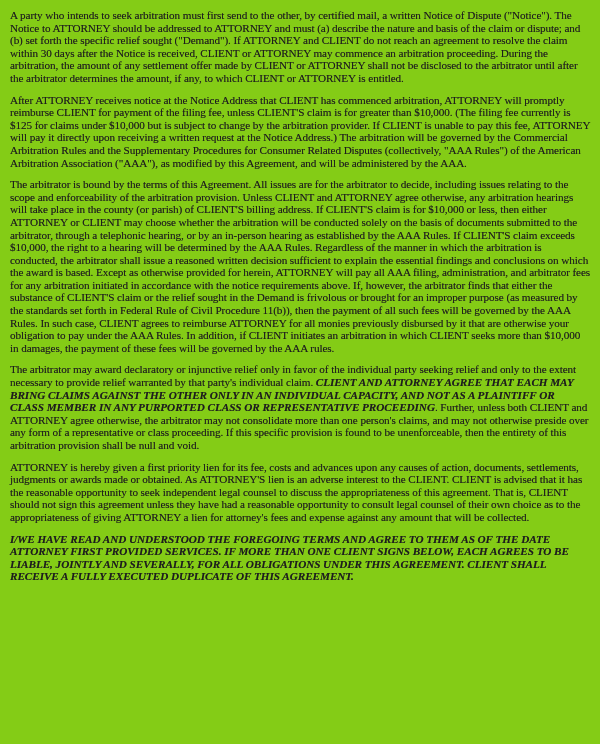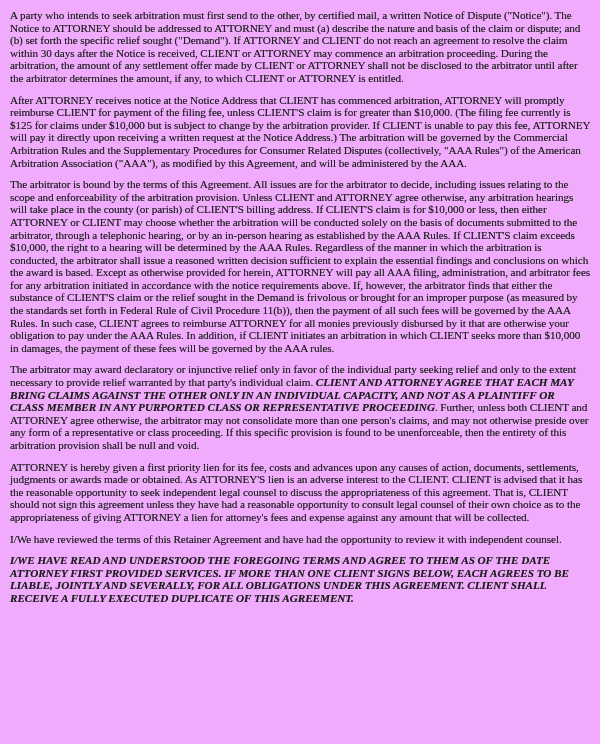--- a/index.html
+++ b/index.html
@@ -5,21 +5,21 @@
   html, body {
     margin: 0;
     padding: 0;
     background: #ffffff;
   }
   .page {
     position: relative;
     width: 600px;
     height: 744px;
     box-sizing: border-box;
-    background: #f0abfc;
+    background: #84cc16;
     padding: 9px 9px 0 10px;
     overflow: hidden;
     font-family: "Liberation Serif", "DejaVu Serif", serif;
     font-size: 11.2px;
     line-height: 12.6px;
     letter-spacing: -0.1px;
     color: #1d1d1d;
     
     text-shadow: 0 0 0.45px rgba(40,40,40,0.55);
   }
@@ -42,17 +42,16 @@
   <p class="para"><span>A party who intends to seek arbitration must first send to the other, by certified mail, a written Notice of Dispute ("Notice"). The Notice to ATTORNEY should be addressed to ATTORNEY and must (a) describe the nature and basis of the claim or dispute; and (b) set forth the specific relief sought ("Demand"). If ATTORNEY and CLIENT do not reach an agreement to resolve the claim within 30 days after the Notice is received, CLIENT or ATTORNEY may commence an arbitration proceeding. During the arbitration, the amount of any settlement offer made by CLIENT or ATTORNEY shall not be disclosed to the arbitrator until after the arbitrator determines the amount, if any, to which CLIENT or ATTORNEY is entitled.</span></p>
 
   <p class="para"><span>After ATTORNEY receives notice at the Notice Address that CLIENT has commenced arbitration, ATTORNEY will promptly reimburse CLIENT for payment of the filing fee, unless CLIENT'S claim is for greater than $10,000. (The filing fee currently is $125 for claims under $10,000 but is subject to change by the arbitration provider. If CLIENT is unable to pay this fee, ATTORNEY will pay it directly upon receiving a written request at the Notice Address.) The arbitration will be governed by the Commercial Arbitration Rules and the Supplementary Procedures for Consumer Related Disputes (collectively, "AAA Rules") of the American Arbitration Association ("AAA"), as modified by this Agreement, and will be administered by the AAA.</span></p>
 
   <p class="para"><span>The arbitrator is bound by the terms of this Agreement. All issues are for the arbitrator to decide, including issues relating to the scope and enforceability of the arbitration provision. Unless CLIENT and ATTORNEY agree otherwise, any arbitration hearings will take place in the county (or parish) of CLIENT'S billing address. If CLIENT'S claim is for $10,000 or less, then either ATTORNEY or CLIENT may choose whether the arbitration will be conducted solely on the basis of documents submitted to the arbitrator, through a telephonic hearing, or by an in-person hearing as established by the AAA Rules. If CLIENT'S claim exceeds $10,000, the right to a hearing will be determined by the AAA Rules. Regardless of the manner in which the arbitration is conducted, the arbitrator shall issue a reasoned written decision sufficient to explain the essential findings and conclusions on which the award is based. Except as otherwise provided for herein, ATTORNEY will pay all AAA filing, administration, and arbitrator fees for any arbitration initiated in accordance with the notice requirements above. If, however, the arbitrator finds that either the substance of CLIENT'S claim or the relief sought in the Demand is frivolous or brought for an improper purpose (as measured by the standards set forth in Federal Rule of Civil Procedure 11(b)), then the payment of all such fees will be governed by the AAA Rules. In such case, CLIENT agrees to reimburse ATTORNEY for all monies previously disbursed by it that are otherwise your obligation to pay under the AAA Rules. In addition, if CLIENT initiates an arbitration in which CLIENT seeks more than $10,000 in damages, the payment of these fees will be governed by the AAA rules.</span></p>
 
   <p class="para"><span>The arbitrator may award declaratory or injunctive relief only in favor of the individual party seeking relief and only to the extent necessary to provide relief warranted by that party's individual claim. </span><strong class="seg-bold">CLIENT AND ATTORNEY AGREE THAT EACH MAY BRING CLAIMS AGAINST THE OTHER ONLY IN AN INDIVIDUAL CAPACITY, AND NOT AS A PLAINTIFF OR CLASS MEMBER IN ANY PURPORTED CLASS OR REPRESENTATIVE PROCEEDING</strong><span>. Further, unless both CLIENT and ATTORNEY agree otherwise, the arbitrator may not consolidate more than one person's claims, and may not otherwise preside over any form of a representative or class proceeding. If this specific provision is found to be unenforceable, then the entirety of this arbitration provision shall be null and void.</span></p>
 
   <p class="para"><span>ATTORNEY is hereby given a first priority lien for its fee, costs and advances upon any causes of action, documents, settlements, judgments or awards made or obtained. As ATTORNEY'S lien is an adverse interest to the CLIENT. CLIENT is advised that it has the reasonable opportunity to seek independent legal counsel to discuss the appropriateness of this agreement. That is, CLIENT should not sign this agreement unless they have had a reasonable opportunity to consult legal counsel of their own choice as to the appropriateness of giving ATTORNEY a lien for attorney's fees and expense against any amount that will be collected.</span></p>
 
-  <p class="para"><span>I/We have reviewed the terms of this Retainer Agreement and have had the opportunity to review it with independent counsel.</span></p>
 
   <p class="para"><strong class="seg-bold">I/WE HAVE READ AND UNDERSTOOD THE FOREGOING TERMS AND AGREE TO THEM AS OF THE DATE ATTORNEY FIRST PROVIDED SERVICES. IF MORE THAN ONE CLIENT SIGNS BELOW, EACH AGREES TO BE LIABLE, JOINTLY AND SEVERALLY, FOR ALL OBLIGATIONS UNDER THIS AGREEMENT. CLIENT SHALL RECEIVE A FULLY EXECUTED DUPLICATE OF THIS AGREEMENT.</strong></p>
 
 </div>
 
 </body></html>

